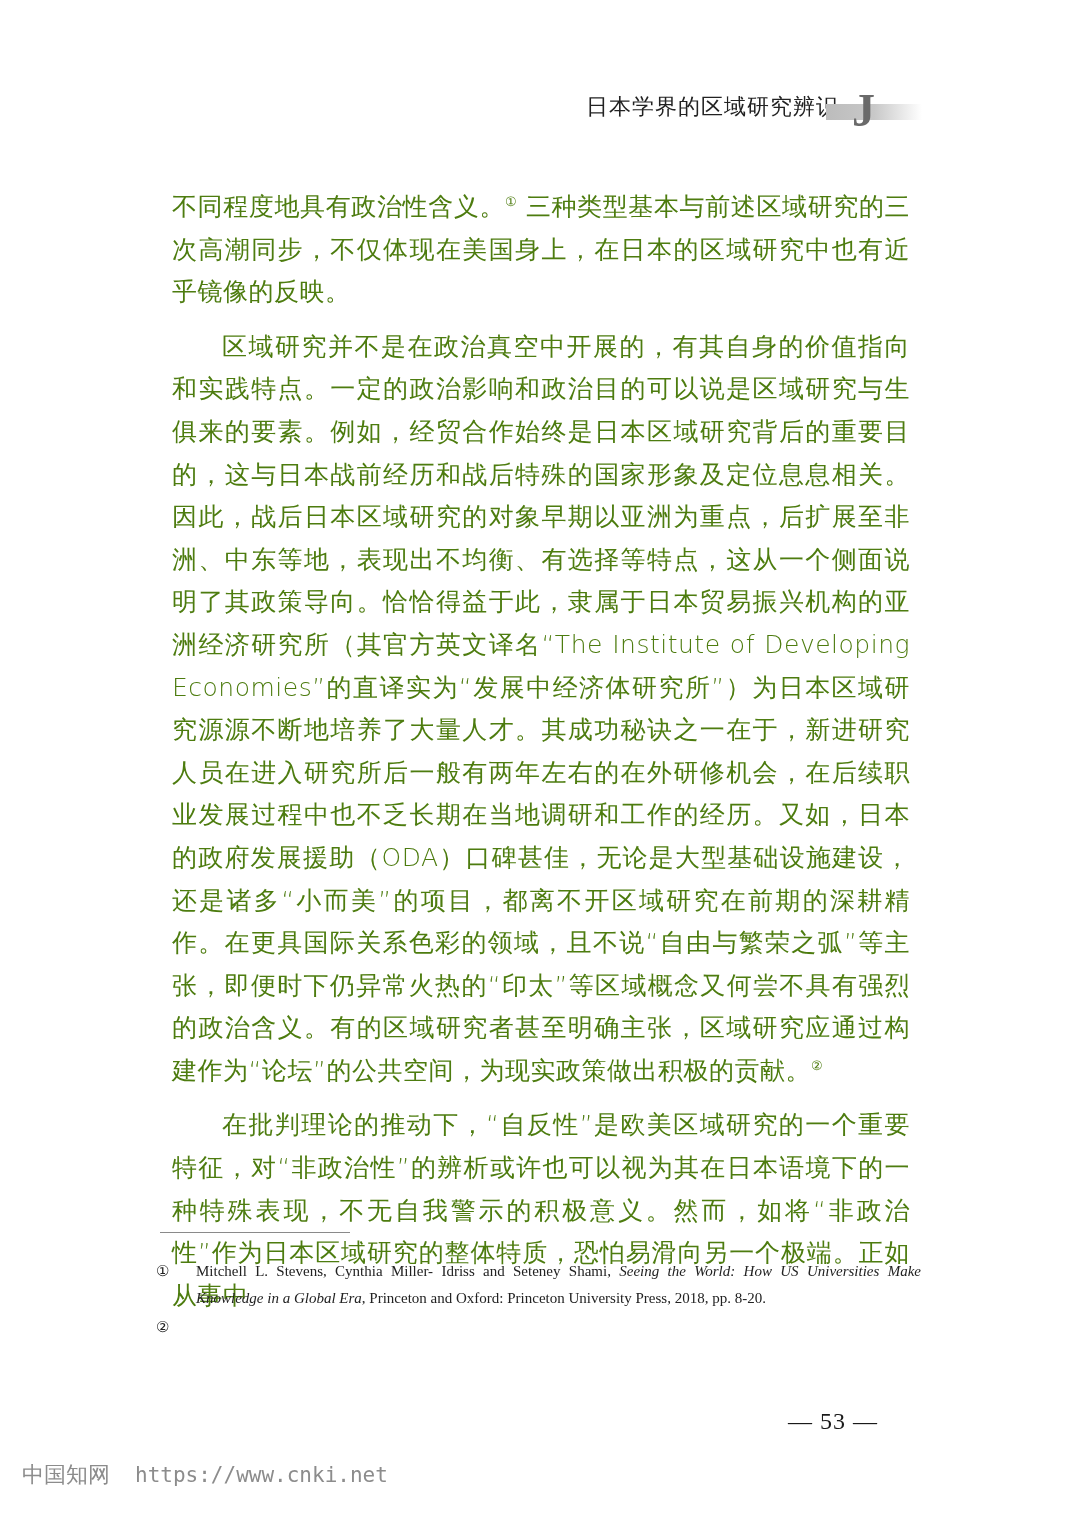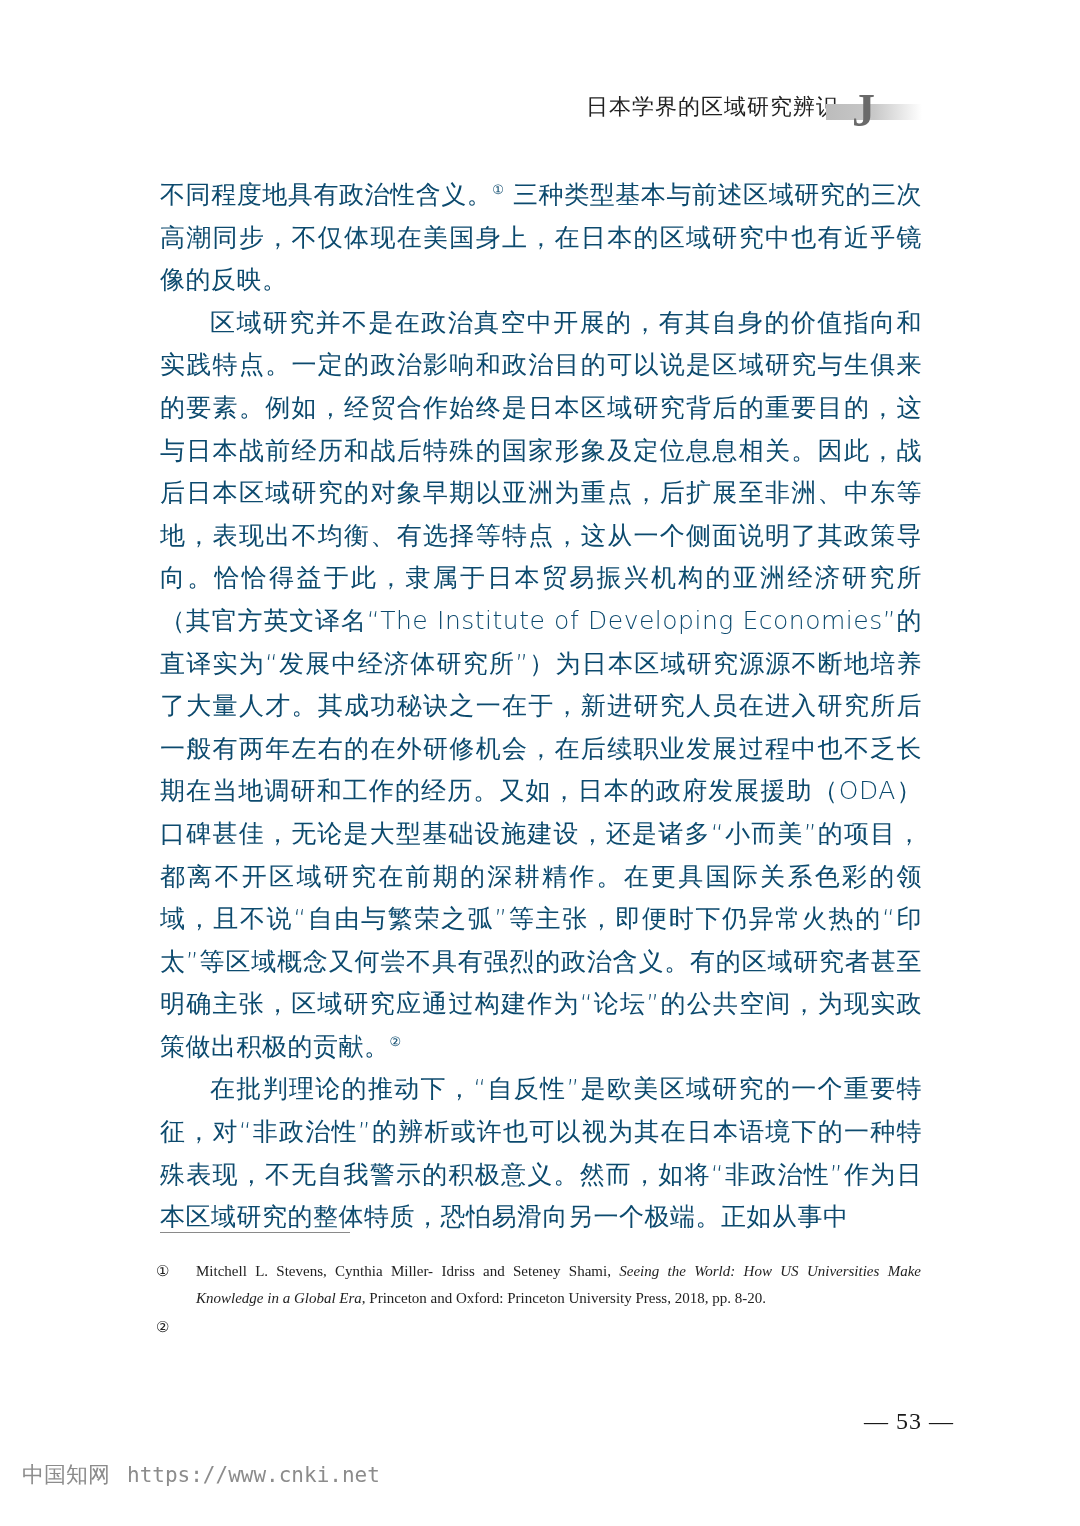--- a/index.html
+++ b/index.html
@@ -43,29 +43,29 @@
     color: #6a6a6a;
     font-family: "Liberation Serif", "DejaVu Serif", serif;
   }
   .body-text {
     position: absolute;
     top: 174px;
     left: 160px;
     width: 762px;
   }
   .para {
-    margin: 0;
+    margin: 12px;
     font-size: 25px;
     line-height: 42.6px;
     text-align: justify;
     text-justify: inter-character;
     letter-spacing: 0.5px;
     font-family: "DejaVu Sans", "Liberation Sans", sans-serif;
     font-weight: 300;
-    color: #0c4a6e;
+    color: #4d7c0f;
   }
   .para.indent { text-indent: 50px; }
   .fn-ref {
     font-size: 13px;
     vertical-align: super;
     line-height: 0;
   }
   .fn-rule {
     position: absolute;
     top: 1232px;
@@ -91,37 +91,37 @@
   }
   .footnote .fn-num {
     position: absolute;
     left: -40px;
     top: 0;
   }
   .footnote i { font-style: italic; }
   .page-number {
     position: absolute;
     top: 1408px;
-    left: 864px;
+    left: 788px;
     font-size: 24px;
     font-family: "Liberation Serif", "DejaVu Serif", serif;
     color: #1a1a1a;
     letter-spacing: 1px;
   }
   .watermark {
     position: absolute;
     top: 1460px;
     left: 22px;
     color: #8c8c8c;
     font-size: 22px;
   }
   .watermark .wm-name {
     font-family: "DejaVu Sans", "Liberation Sans", sans-serif;
     font-weight: 300;
-    margin-right: 10px;
+    margin-right: 18px;
   }
   .watermark .wm-url {
     font-family: "DejaVu Sans Mono", "Liberation Mono", monospace;
     font-size: 21px;
   }
 </style>
 </head>
 <body>
 
 <div class="running-head">日本学界的区域研究辨识</div>

